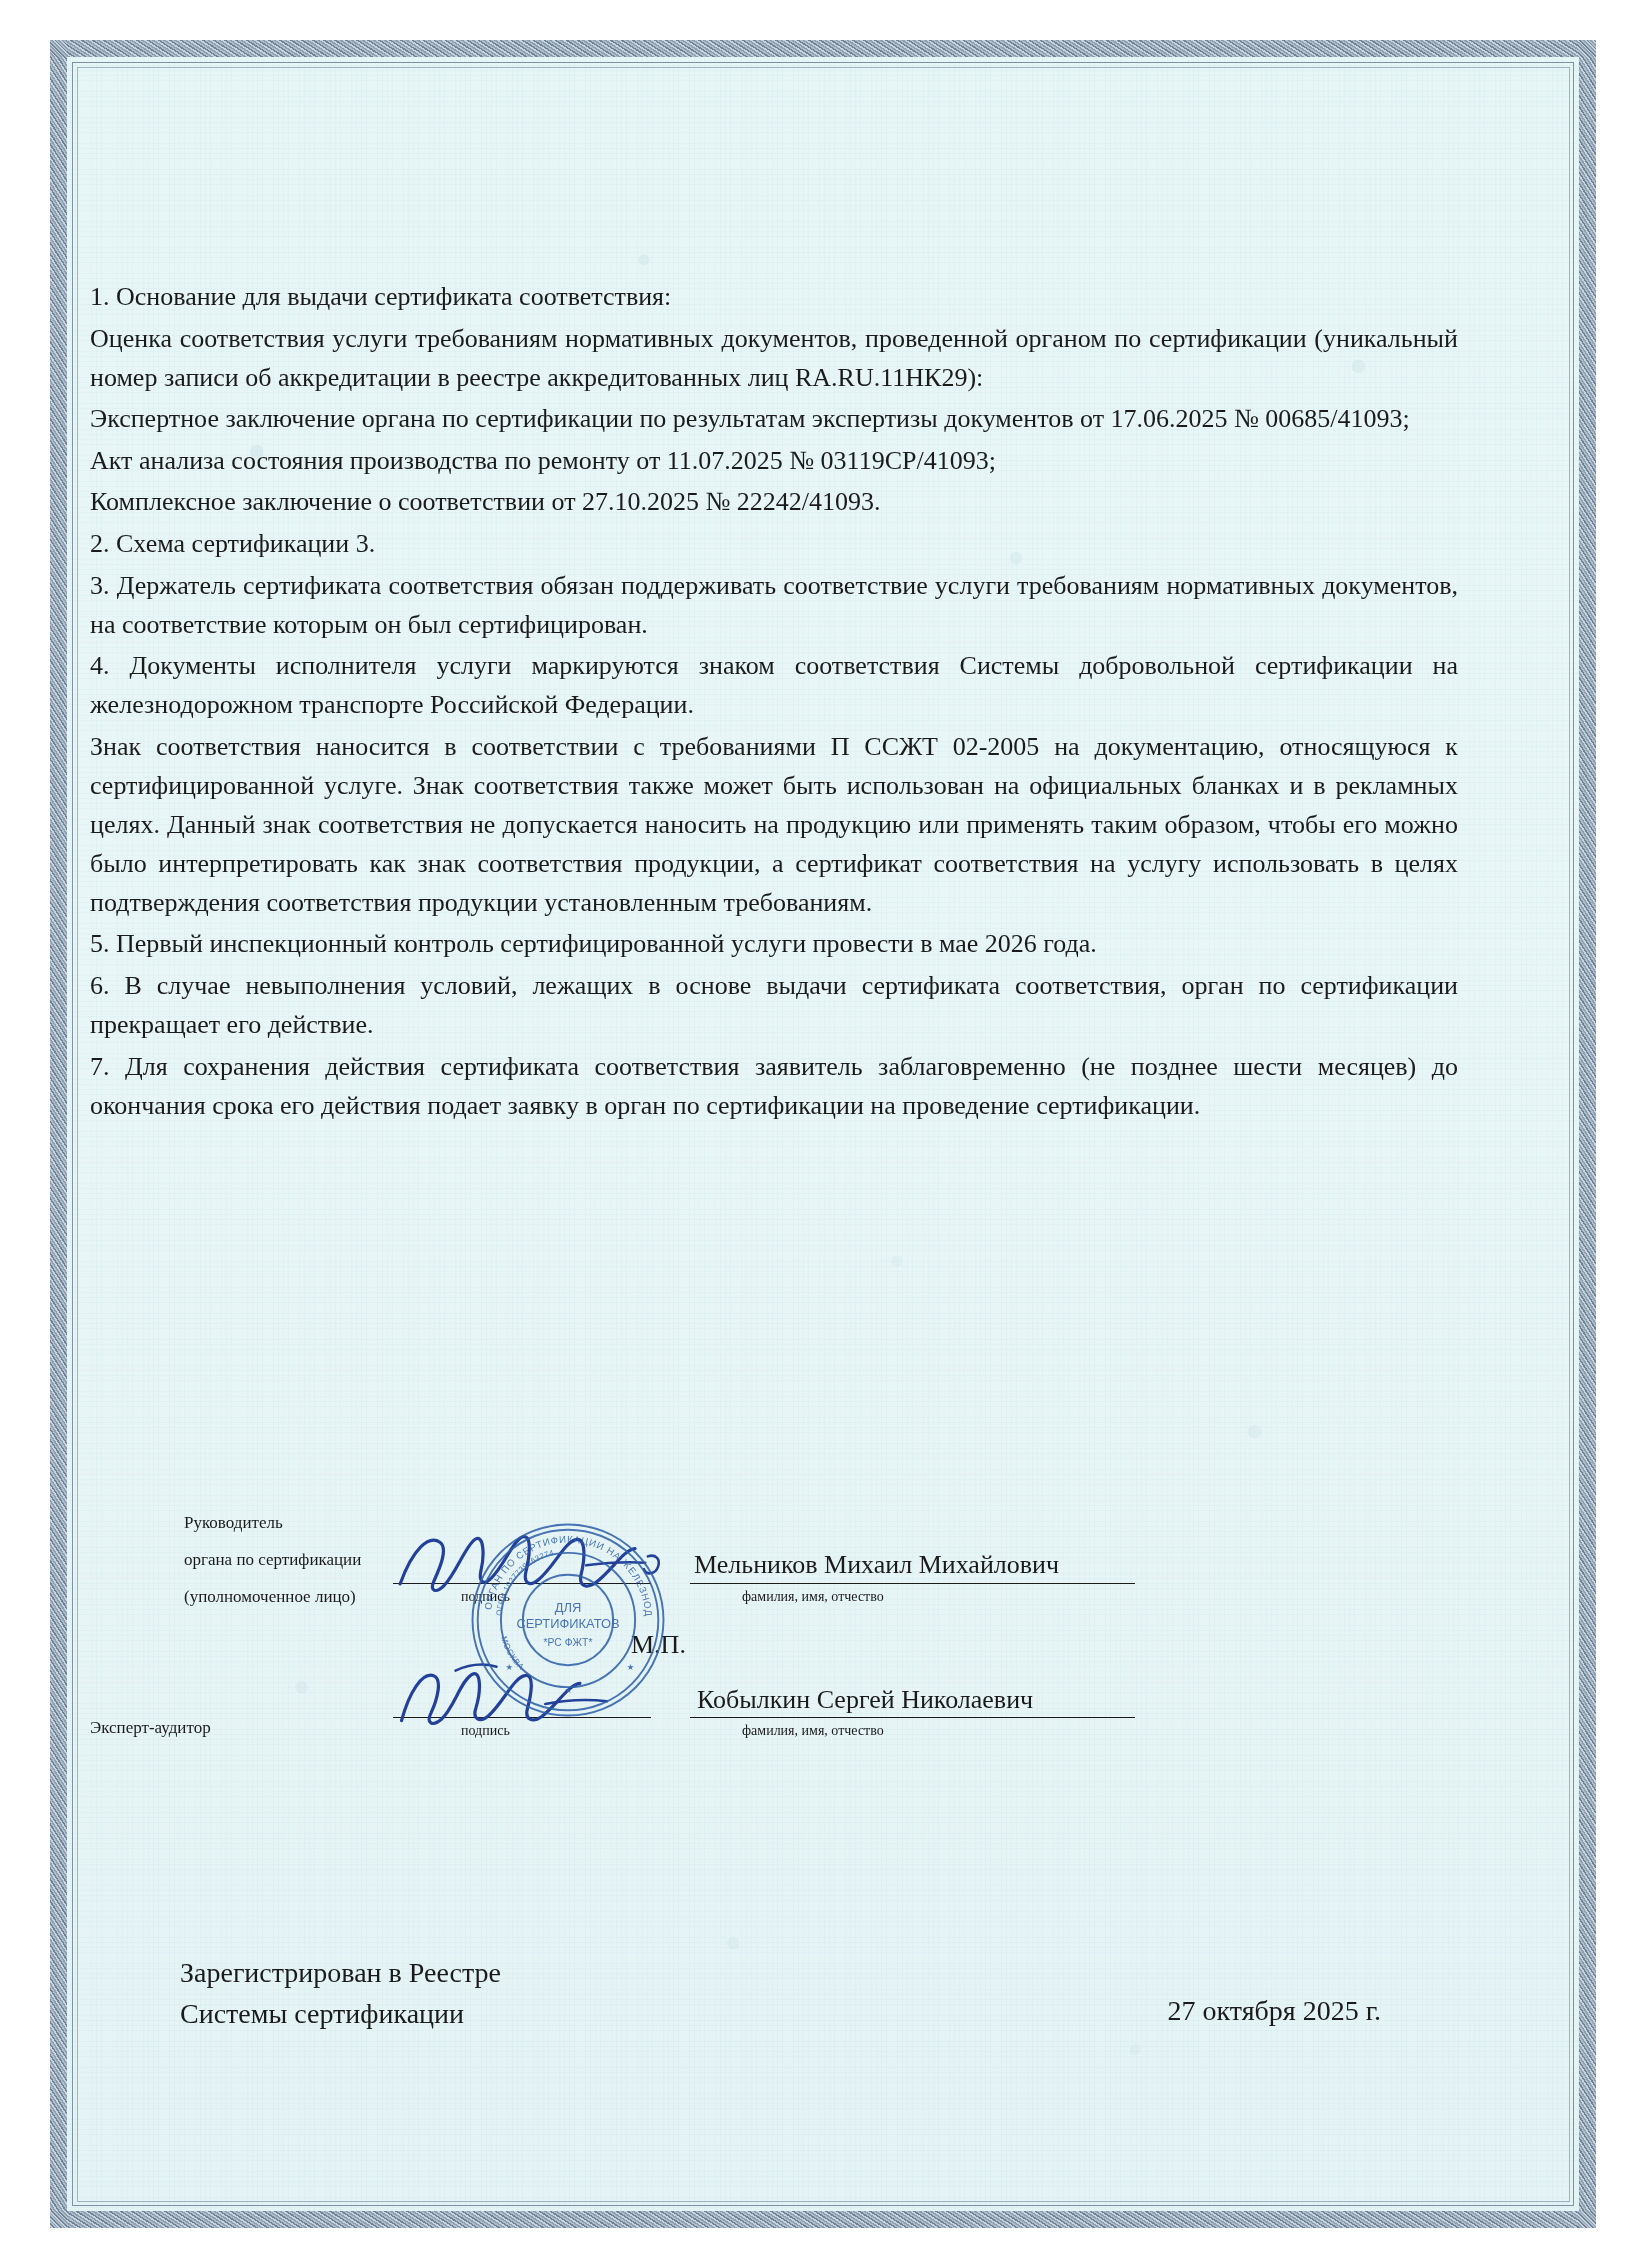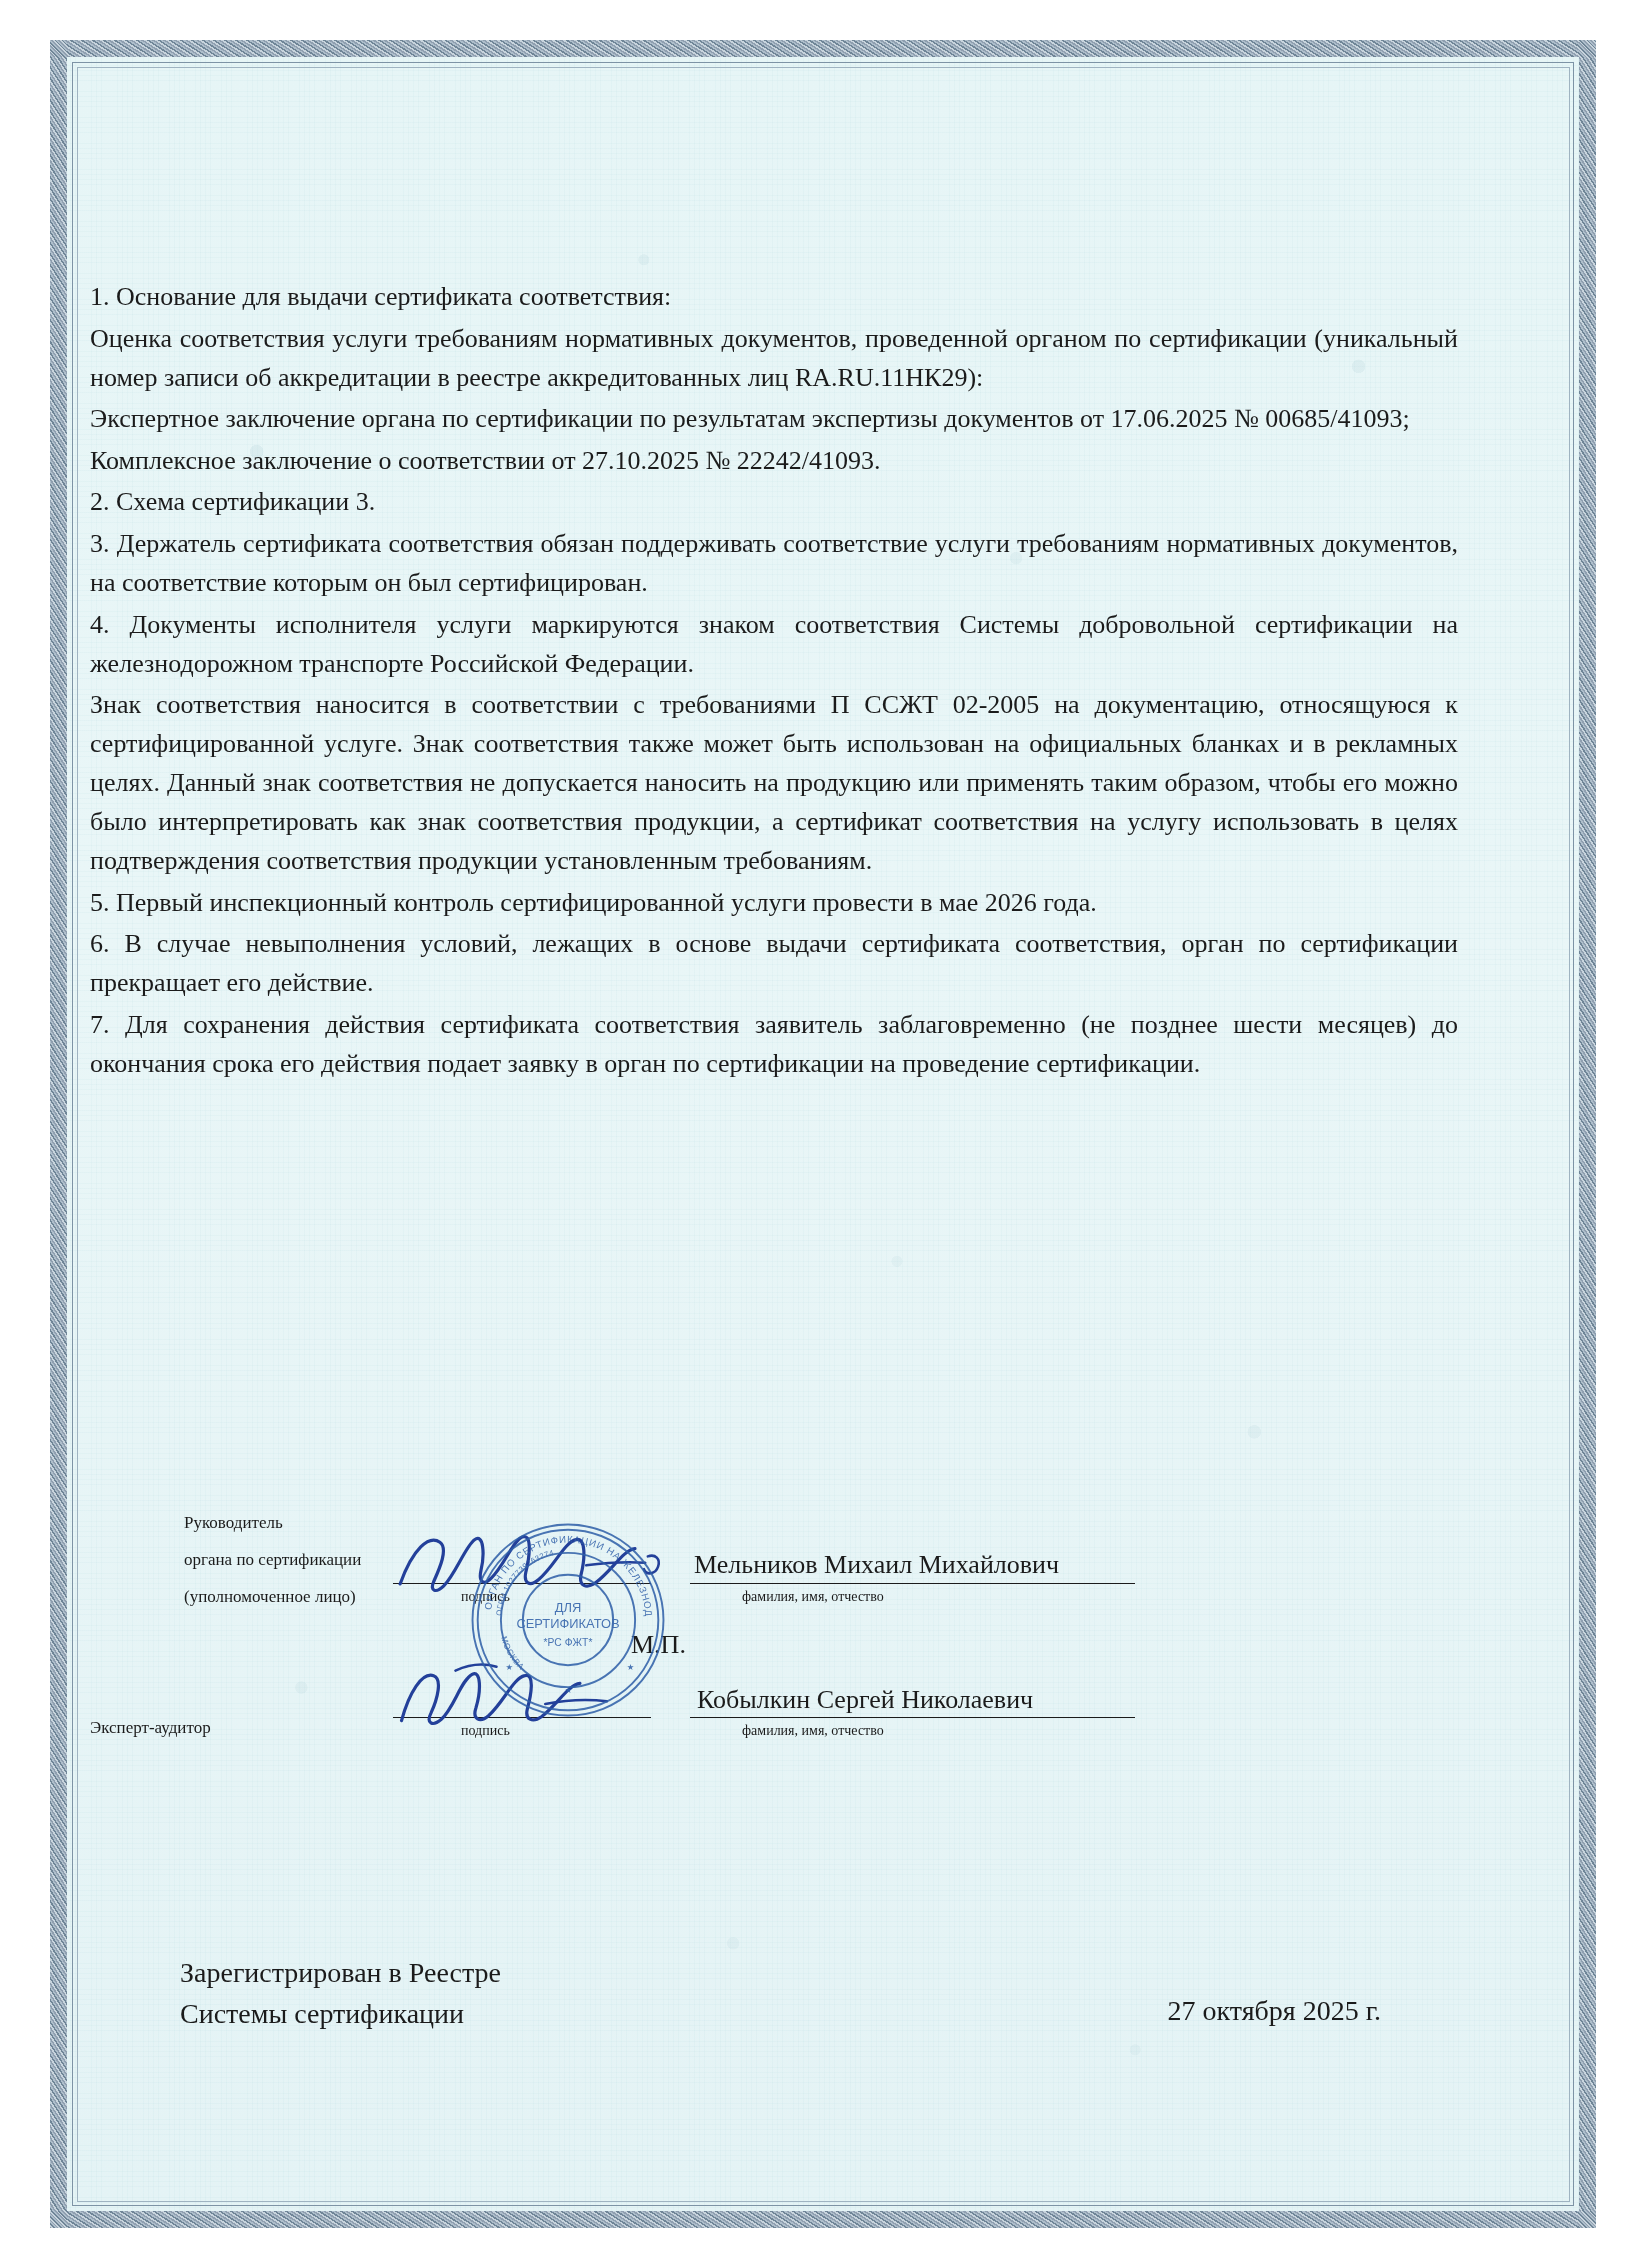--- a/index.html
+++ b/index.html
@@ -213,20 +213,21 @@
     <div class="watermark"></div>
     <div class="band-outer"></div>
     <div class="band-inner"></div>
     <div class="band-inner2"></div>
   </div>
 
   <div class="content">
     <p class="clause nojust">1. Основание для выдачи сертификата соответствия:</p>
     <p class="clause">Оценка соответствия услуги требованиям нормативных документов, проведенной органом по сертификации (уникальный номер записи об аккредитации в реестре аккредитованных лиц RA.RU.11НК29):</p>
     <p class="clause">Экспертное заключение органа по сертификации по результатам экспертизы документов от 17.06.2025 № 00685/41093;</p>
+    <p class="clause nojust">Акт анализа состояния производства по ремонту от 11.07.2025 № 03119СР/41093;</p>
     <p class="clause nojust">Комплексное заключение о соответствии от 27.10.2025 № 22242/41093.</p>
     <p class="clause nojust">2. Схема сертификации 3.</p>
     <p class="clause">3. Держатель сертификата соответствия обязан поддерживать соответствие услуги требованиям нормативных документов, на соответствие которым он был сертифицирован.</p>
     <p class="clause">4. Документы исполнителя услуги маркируются знаком соответствия Системы добровольной сертификации на железнодорожном транспорте Российской Федерации.</p>
     <p class="clause">Знак соответствия наносится в соответствии с требованиями П ССЖТ 02-2005 на документацию, относящуюся к сертифицированной услуге. Знак соответствия также может быть использован на официальных бланках и в рекламных целях. Данный знак соответствия не допускается наносить на продукцию или применять таким образом, чтобы его можно было интерпретировать как знак соответствия продукции, а сертификат соответствия на услугу использовать в целях подтверждения соответствия продукции установленным требованиям.</p>
     <p class="clause nojust">5. Первый инспекционный контроль сертифицированной услуги провести в мае 2026 года.</p>
     <p class="clause">6. В случае невыполнения условий, лежащих в основе выдачи сертификата соответствия, орган по сертификации прекращает его действие.</p>
     <p class="clause">7. Для сохранения действия сертификата соответствия заявитель заблаговременно (не позднее шести месяцев) до окончания срока его действия подает заявку в орган по сертификации на проведение сертификации.</p>
   </div>
 

